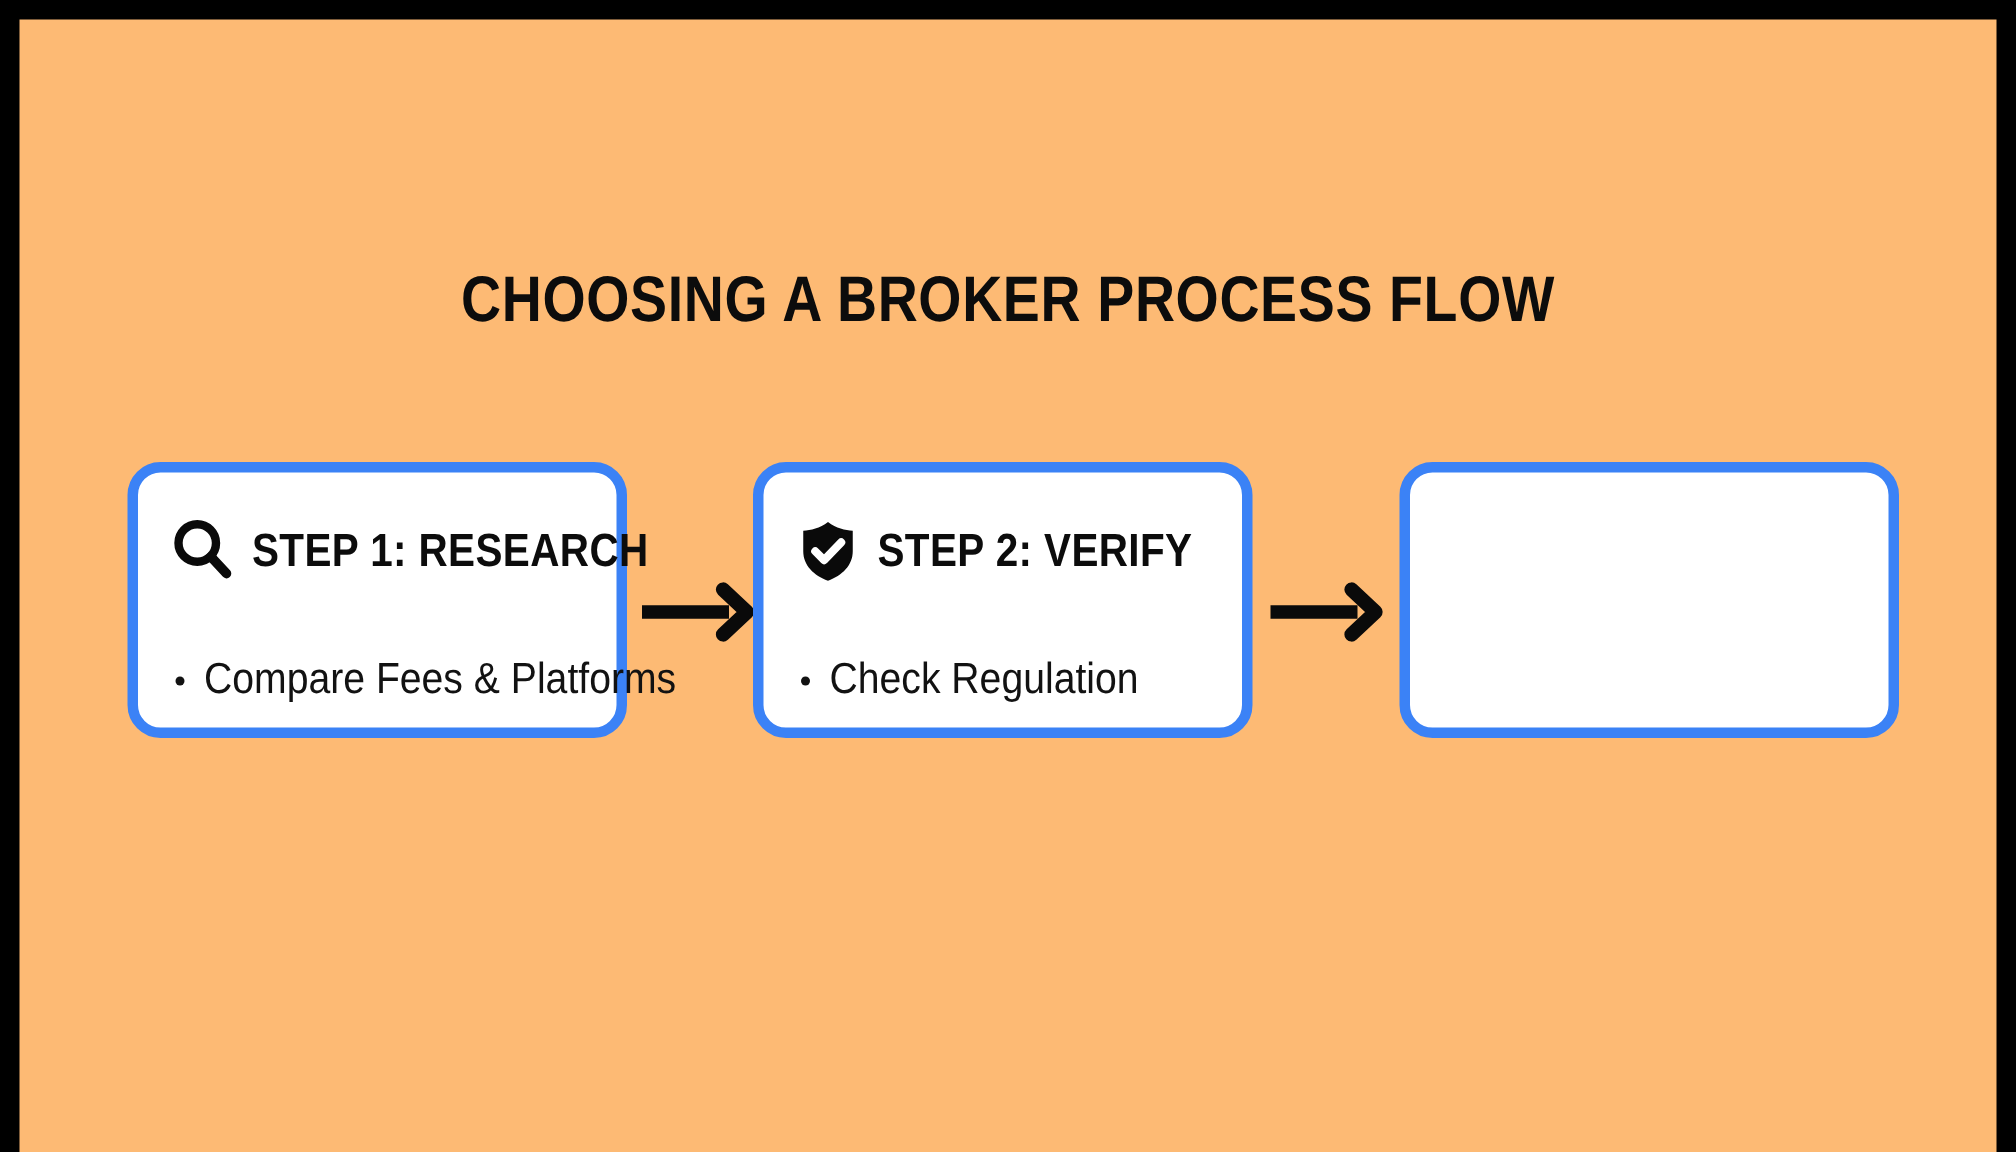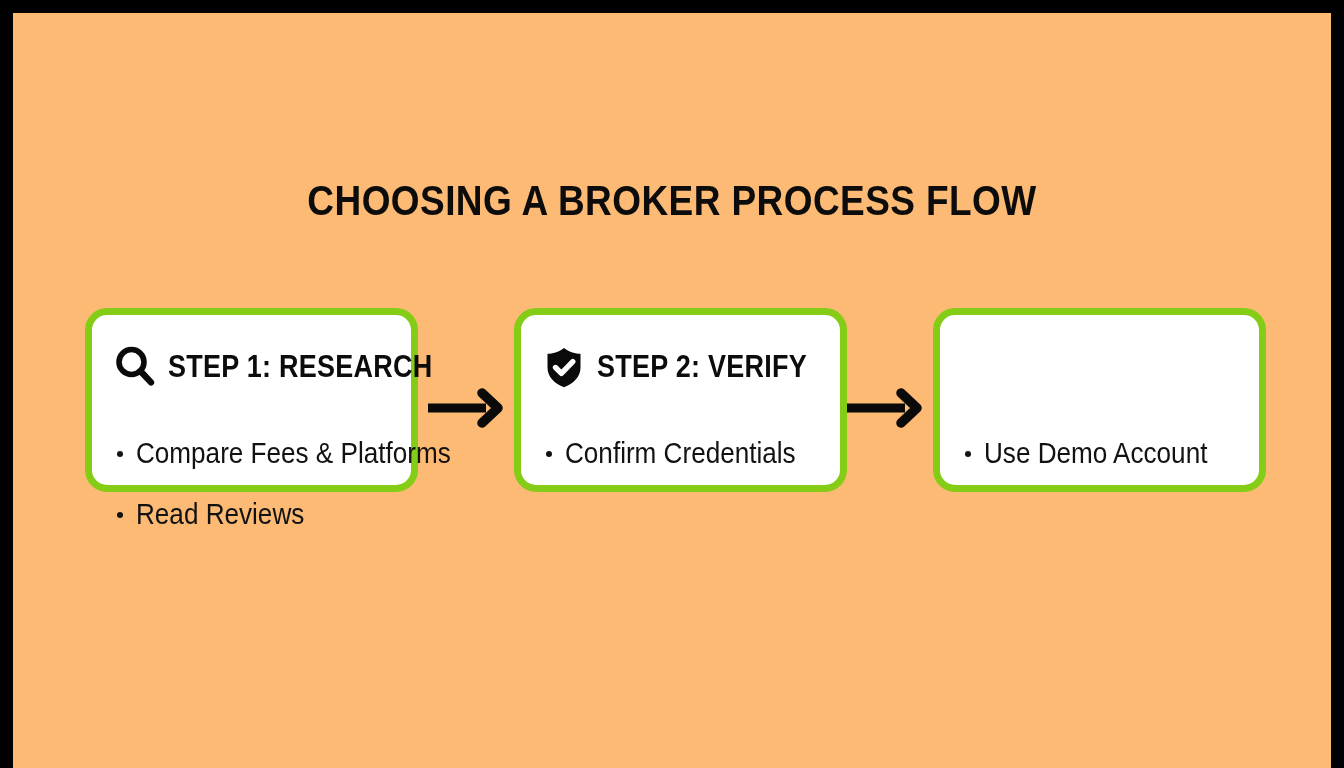--- a/index.html
+++ b/index.html
@@ -52,26 +52,26 @@
     white-space: nowrap;
   }
 
   
   .step-box {
     position: absolute;
     top: 295px;
     width: 333px;
     height: 184px;
     box-sizing: border-box;
-    border: 7px solid #84cc16;
+    border: 7px solid #3b82f6;
     border-radius: 22px;
     background: #ffffff;
   }
   #box-1 { left: 72px; }
-  #box-2 { left: 501px; }
+  #box-2 { left: 489px; }
   #box-3 { left: 920px; }
 
   .box-head {
     position: absolute;
     left: 18px;
     top: 26px;
     right: 10px;
     height: 52px;
     display: flex;
     align-items: center;
@@ -159,21 +159,20 @@
         <span class="box-icon">
           <svg width="46" height="46" viewBox="0 0 46 46">
             <circle cx="19.5" cy="18" r="12.5" fill="none" stroke="#0a0a0a" stroke-width="5.6"></circle>
             <line x1="28.6" y1="27.2" x2="39" y2="38.4" stroke="#0a0a0a" stroke-width="6.4" stroke-linecap="round"></line>
           </svg>
         </span>
         <span class="box-title">STEP 1: RESEARCH</span>
       </div>
       <ul class="bullets">
         <li><span class="btxt">Compare Fees &amp; Platforms</span></li>
-        <li><span class="btxt">Read Reviews</span></li>
       </ul>
     </div>
 
     <div class="arrow" id="arrow-1">
       <svg width="84" height="40" viewBox="0 0 84 40">
         <line x1="2" y1="20" x2="60" y2="20" stroke="#0a0a0a" stroke-width="9"></line>
         <polyline points="56,5 72,20 56,35" fill="none" stroke="#0a0a0a" stroke-width="9.5" stroke-linecap="round" stroke-linejoin="round"></polyline>
       </svg>
     </div>
 
@@ -181,31 +180,30 @@
       <div class="box-head">
         <span class="box-icon">
           <svg width="46" height="46" viewBox="0 0 46 46">
             <path d="M23 4 C17.5 8.2 11.5 9.6 6.5 9.8 L6.5 23.5 C6.5 33 13.6 39.6 23 43.2 C32.4 39.6 39.5 33 39.5 23.5 L39.5 9.8 C34.5 9.6 28.5 8.2 23 4 Z" fill="#0a0a0a"></path>
             <polyline points="14.5,23.5 20.4,29.4 31.8,17.6" fill="none" stroke="#ffffff" stroke-width="5.4" stroke-linecap="round" stroke-linejoin="round"></polyline>
           </svg>
         </span>
         <span class="box-title">STEP 2: VERIFY</span>
       </div>
       <ul class="bullets">
-        <li><span class="btxt">Confirm Credentials</span></li>
+        <li><span class="btxt">Check Regulation</span></li>
       </ul>
     </div>
 
     <div class="arrow" id="arrow-2">
       <svg width="84" height="40" viewBox="0 0 84 40">
         <line x1="2" y1="20" x2="60" y2="20" stroke="#0a0a0a" stroke-width="9"></line>
         <polyline points="56,5 72,20 56,35" fill="none" stroke="#0a0a0a" stroke-width="9.5" stroke-linecap="round" stroke-linejoin="round"></polyline>
       </svg>
     </div>
 
     <div class="step-box" id="box-3">
       <ul class="bullets">
-        <li><span class="btxt">Use Demo Account</span></li>
       </ul>
     </div>
 
   </div>
 </div>
 
 </body></html>

